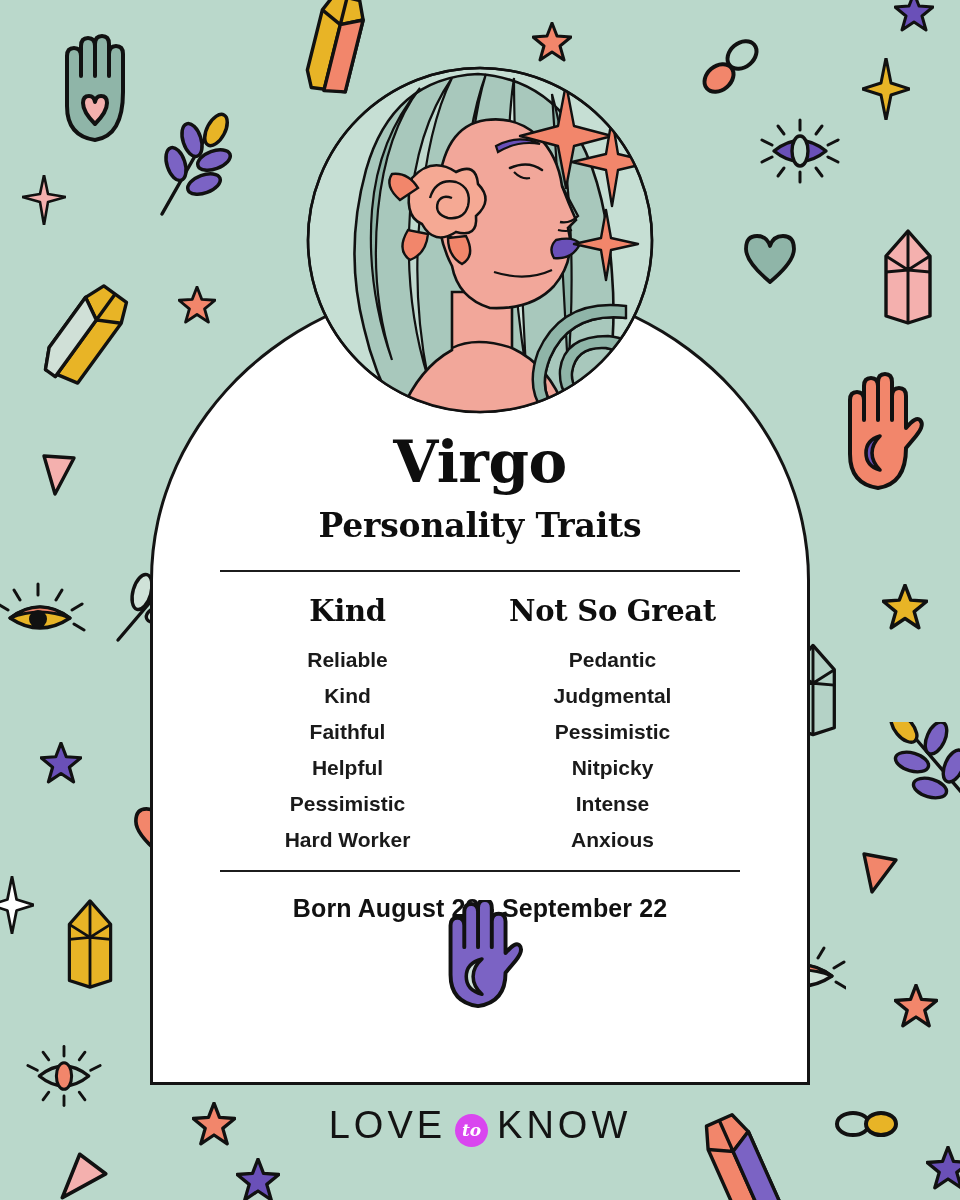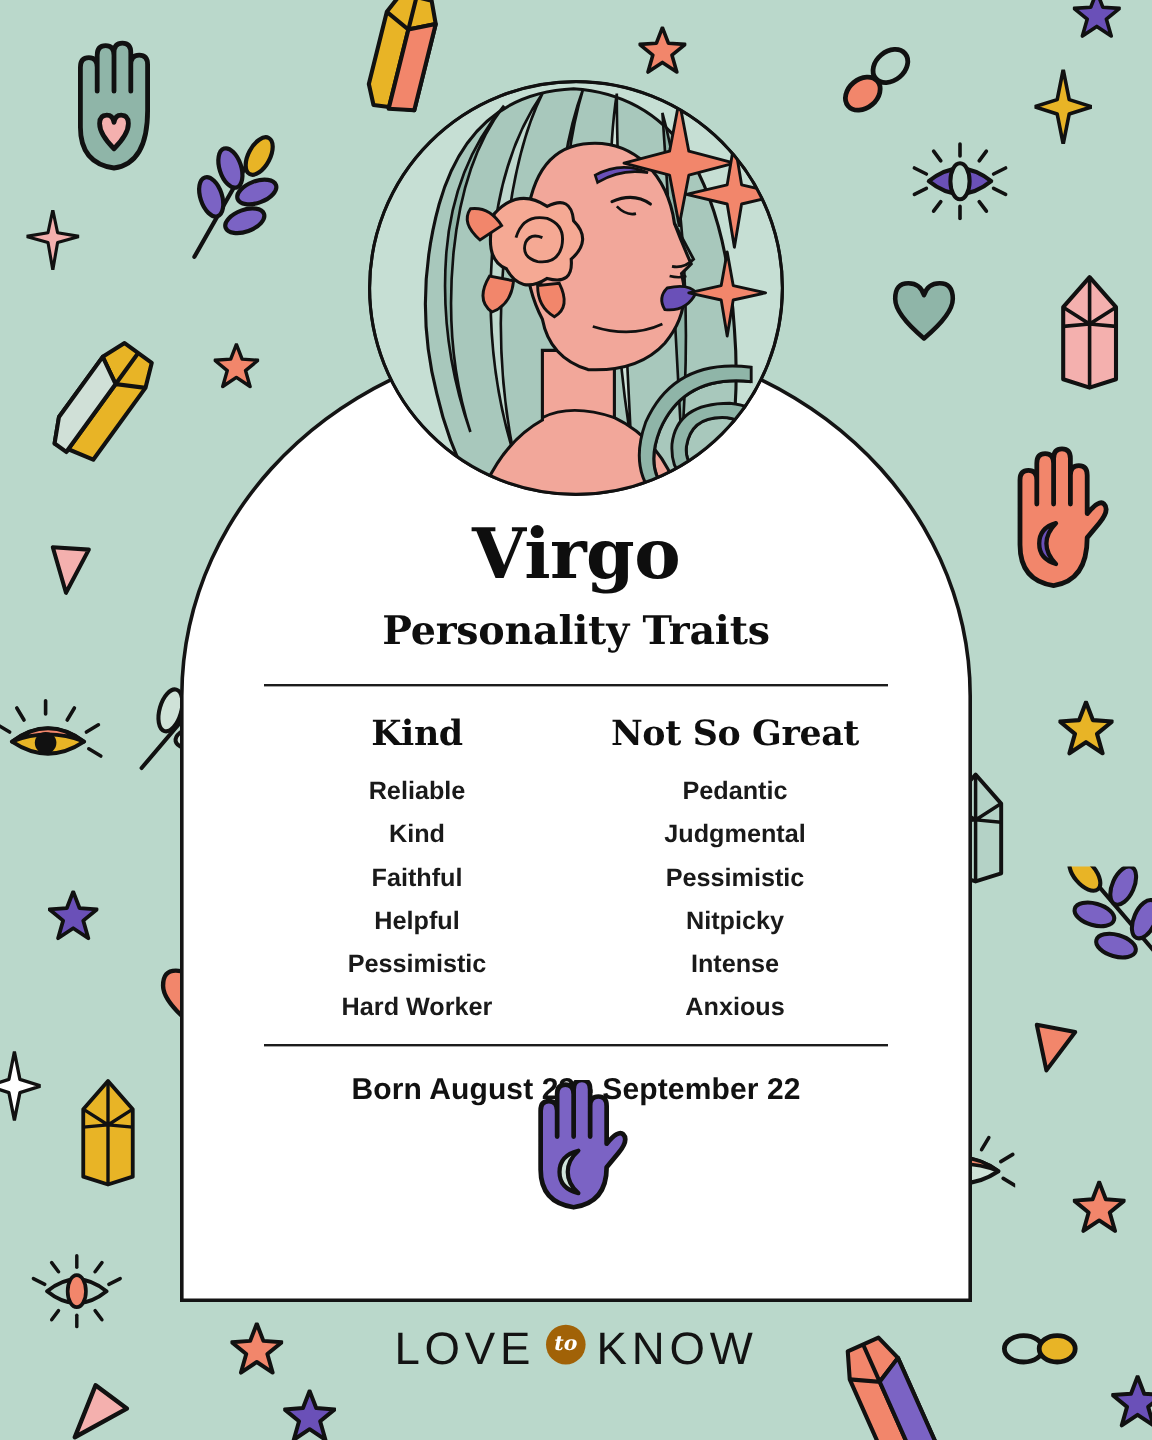--- a/index.html
+++ b/index.html
@@ -107,35 +107,35 @@
     position:absolute;
     left:430px; top:900px;
     width:100px; height:110px;
     z-index:5;
   }
 
   
   .logo {
     position:absolute;
     left:0; right:0; top:1104px;
-    display:flex; align-items:flex-start; justify-content:center;
+    display:flex; align-items:flex-end; justify-content:center;
     gap:9px;
     z-index:6;
   }
   .logo-word {
     font-family:"Liberation Sans", sans-serif;
     font-weight:300;
     font-size:38px;
     letter-spacing:4px;
     color:#131313;
   }
   .logo-dot {
     width:33px; height:33px;
     border-radius:50%;
-    background:#a16207;
+    background:#d946ef;
     display:flex; align-items:center; justify-content:center;
   }
   .logo-dot span {
     font-family:"DejaVu Serif", serif;
     font-style:italic;
     font-weight:700;
     font-size:17px;
     color:#ffffff;
     line-height:1;
   }

